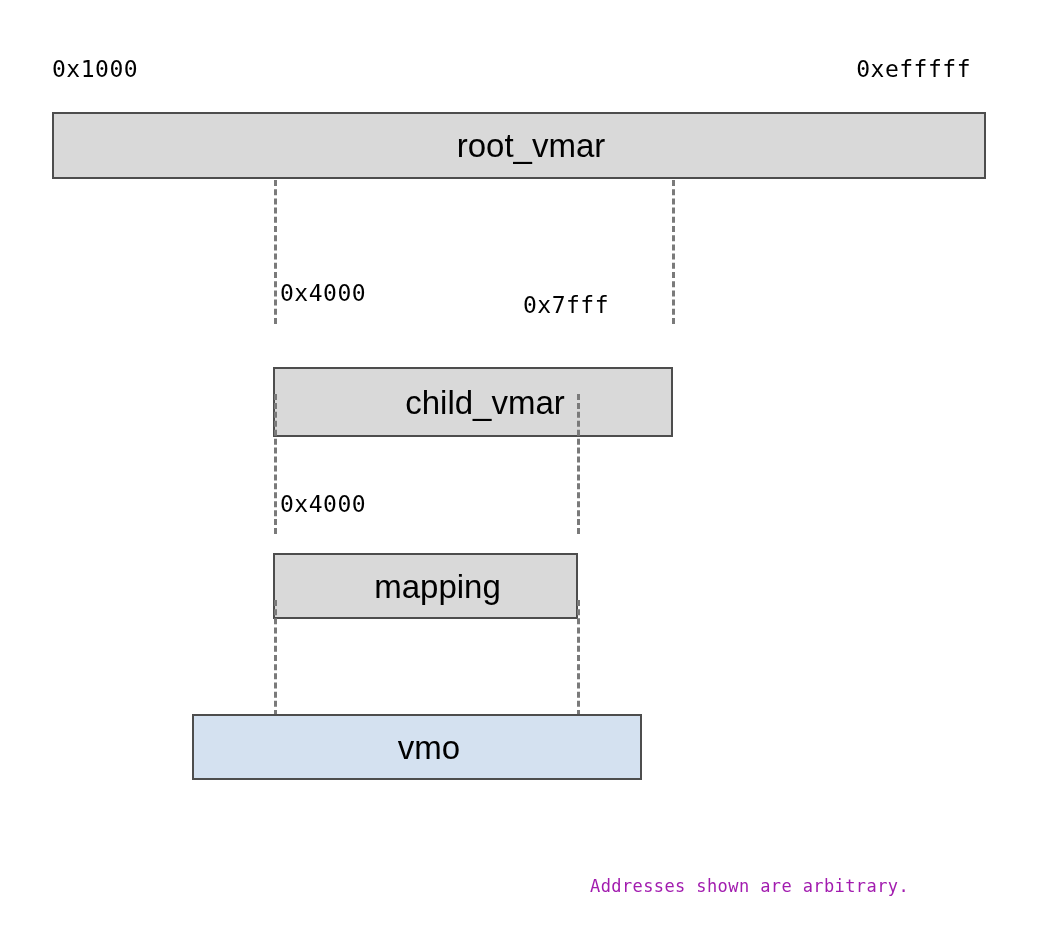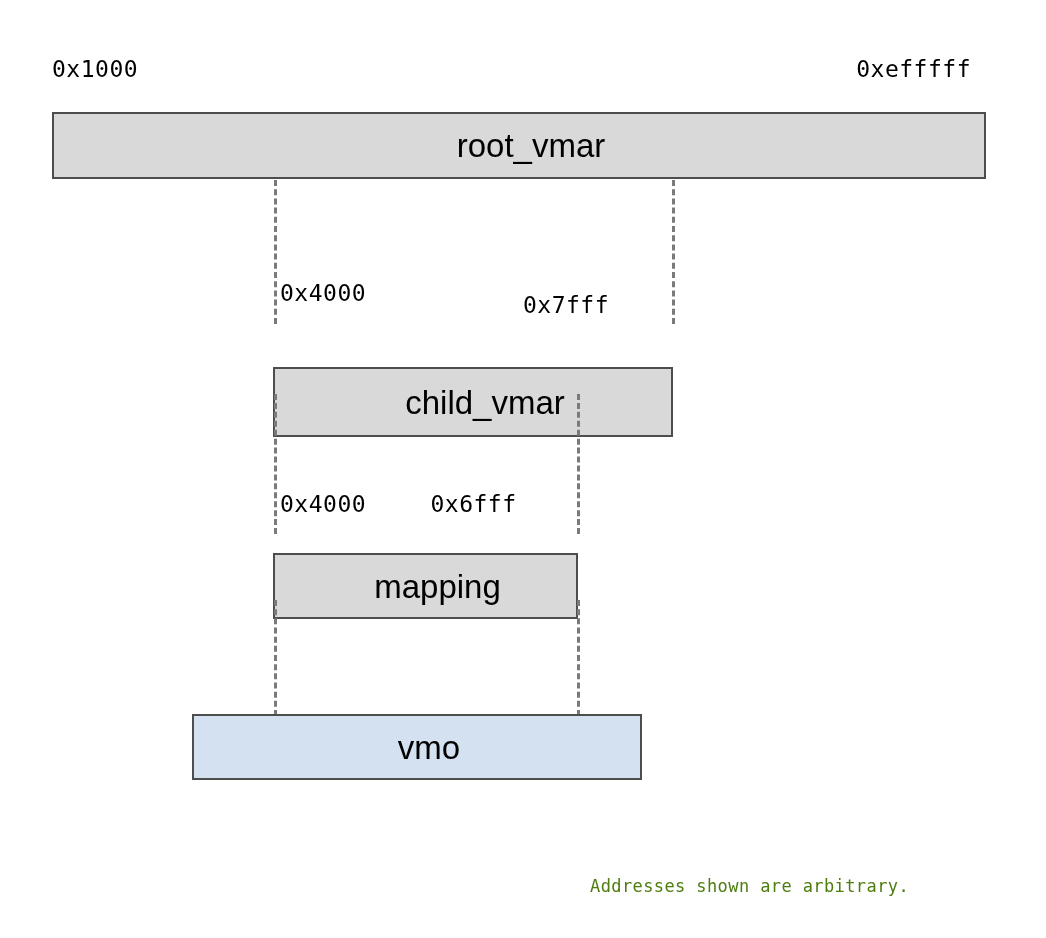--- a/index.html
+++ b/index.html
@@ -59,21 +59,21 @@
     width: 0;
     border-left: 3px dashed #7a7a7a;
   }
 
   
   #footer-note {
     position: absolute;
     font-family: "DejaVu Sans Mono", "Liberation Mono", monospace;
     font-size: 17px;
     letter-spacing: 0.4px;
-    color: #4d7c0f;
+    color: #a21caf;
     white-space: nowrap;
     line-height: 1;
   }
 </style>
 </head>
 <body>
 
 <div id="diagram-root">
 
   <div class="addr addr-left" style="left:52px; top:58px;">0x1000</div>
@@ -93,21 +93,20 @@
 
   <div class="box box-gray" style="left:273px; top:323px; width:400px; height:70px;margin-top:44px;">
     <span class="box-label">child_vmar</span>
   </div>
 
   <div class="dash" style="left:274px; top:394px; height:140px;"></div>
   <div class="dash" style="left:577px; top:394px; height:140px;"></div>
 
   <div class="addr addr-left" style="left:280px; top:493px;">0x4000</div>
 
-  <div class="addr addr-right" style="left:370px; width:207px; top:493px;">0x6fff</div>
 
   <div class="box box-gray" style="left:273px; top:533px; width:305px; height:66px;margin-top:20px;">
     <span class="box-label">mapping</span>
   </div>
 
   <div class="dash" style="left:274px; top:600px; height:116px;"></div>
   <div class="dash" style="left:577px; top:600px; height:116px;"></div>
 
   <div class="box box-blue" style="left:192px; top:714px; width:450px; height:66px;">
     <span class="box-label">vmo</span>

